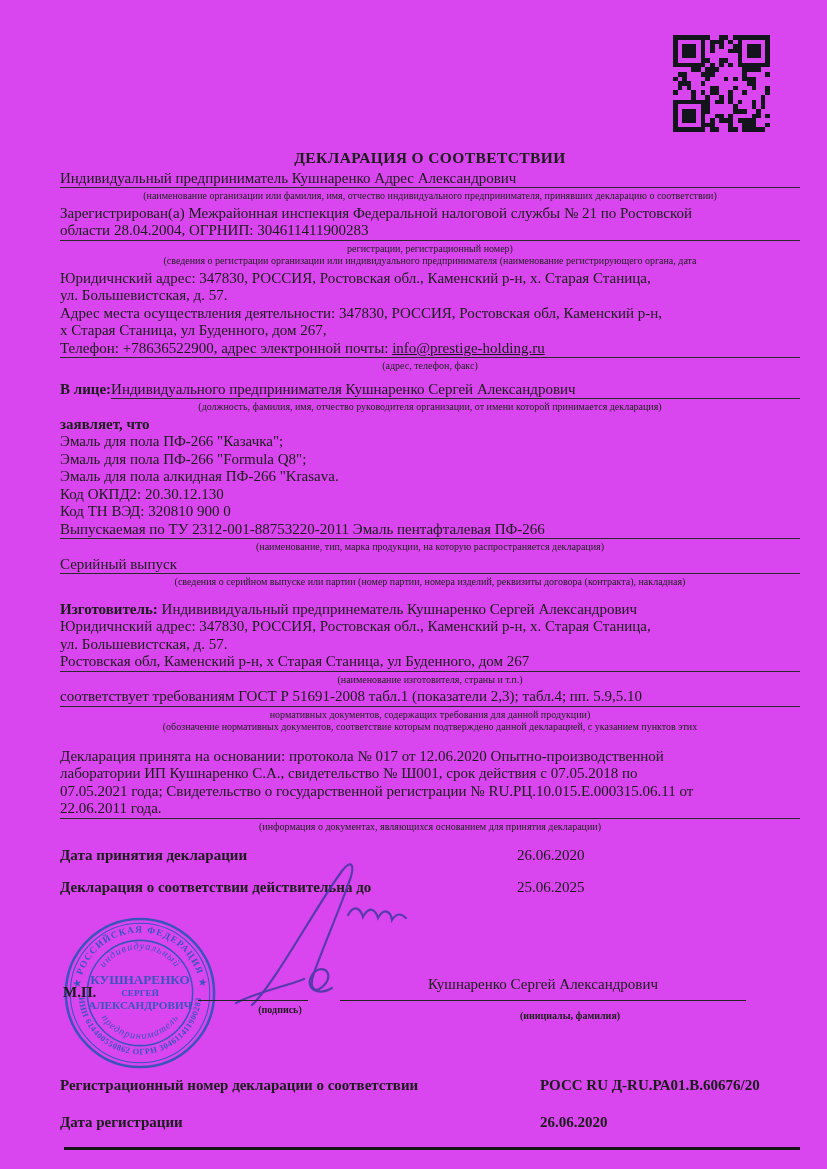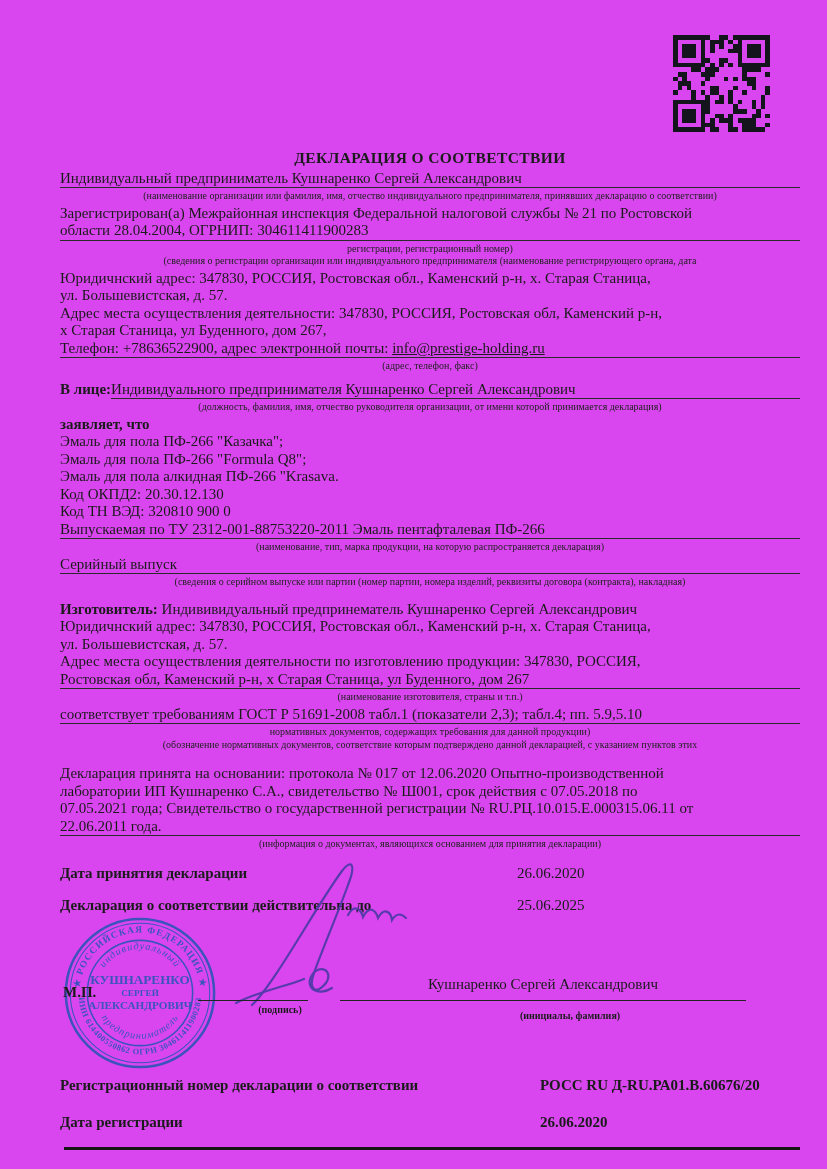--- a/index.html
+++ b/index.html
@@ -246,21 +246,21 @@
       <rect x="15" y="20" width="1" height="1"></rect>
       <rect x="16" y="20" width="1" height="1"></rect>
       <rect x="17" y="20" width="1" height="1"></rect>
       <rect x="18" y="20" width="1" height="1"></rect>
       <rect x="19" y="20" width="1" height="1"></rect>
     </svg>
 
   <div class="content">
     <div class="title">ДЕКЛАРАЦИЯ О СООТВЕТСТВИИ</div>
 
-    <div class="u line">Индивидуальный предприниматель Кушнаренко Сергей Александрович</div>
+    <div class="u line">Индивидуальный предприниматель Кушнаренко Адрес Александрович</div>
     <div class="caption">(наименование организации или фамилия, имя, отчество индивидуального предпринимателя, принявших декларацию о соответствии)</div>
 
     <div class="u">
       <div class="line">Зарегистрирован(а) Межрайонная инспекция Федеральной налоговой службы № 21 по Ростовской</div>
       <div class="line">области 28.04.2004, ОГРНИП: 304611411900283</div>
     </div>
     <div class="caption">
       <div>регистрации, регистрационный номер)</div>
       <div>(сведения о регистрации организации или индивидуального предпринимателя (наименование регистрирующего органа, дата</div>
     </div>
@@ -295,21 +295,20 @@
     <div class="caption">(сведения о серийном выпуске или партии (номер партии, номера изделий, реквизиты договора (контракта), накладная)</div>
 
     <div class="sp12">
       <div class="line">
         <span class="b">Изготовитель:</span>
         <span>Индививидуальный предпринематель Кушнаренко Сергей Александрович</span>
       </div>
       <div class="line">Юридичнский адрес: 347830, РОССИЯ, Ростовская обл., Каменский р-н, х. Старая Станица,</div>
       <div class="line">ул. Большевистская, д. 57.</div>
       <div class="u">
-        <div class="line">Адрес места осуществления деятельности по изготовлению продукции: 347830, РОССИЯ,</div>
         <div class="line">Ростовская обл, Каменский р-н, х Старая Станица, ул Буденного, дом 267</div>
       </div>
     </div>
     <div class="caption">(наименование изготовителя, страны и т.п.)</div>
 
     <div class="u line">соответствует требованиям ГОСТ Р 51691-2008 табл.1 (показатели 2,3); табл.4; пп. 5.9,5.10</div>
     <div class="caption">
       <div>нормативных документов, содержащих требования для данной продукции)</div>
       <div>(обозначение нормативных документов, соответствие которым подтверждено данной декларацией, с указанием пунктов этих</div>
     </div>

